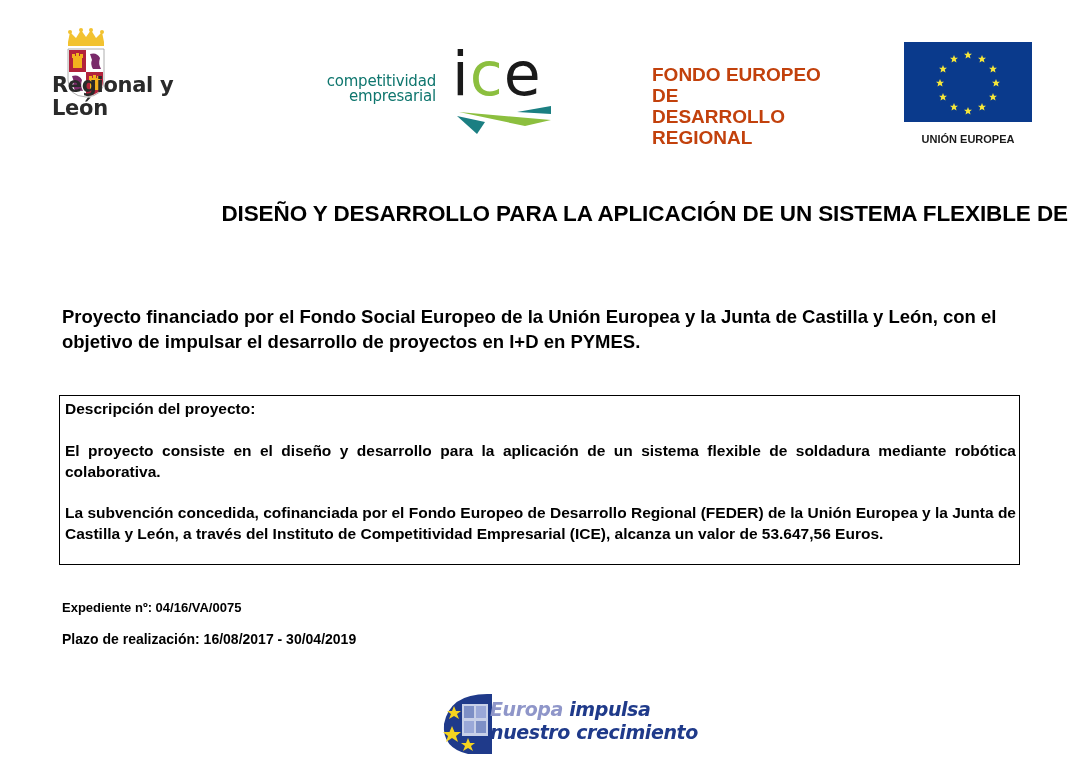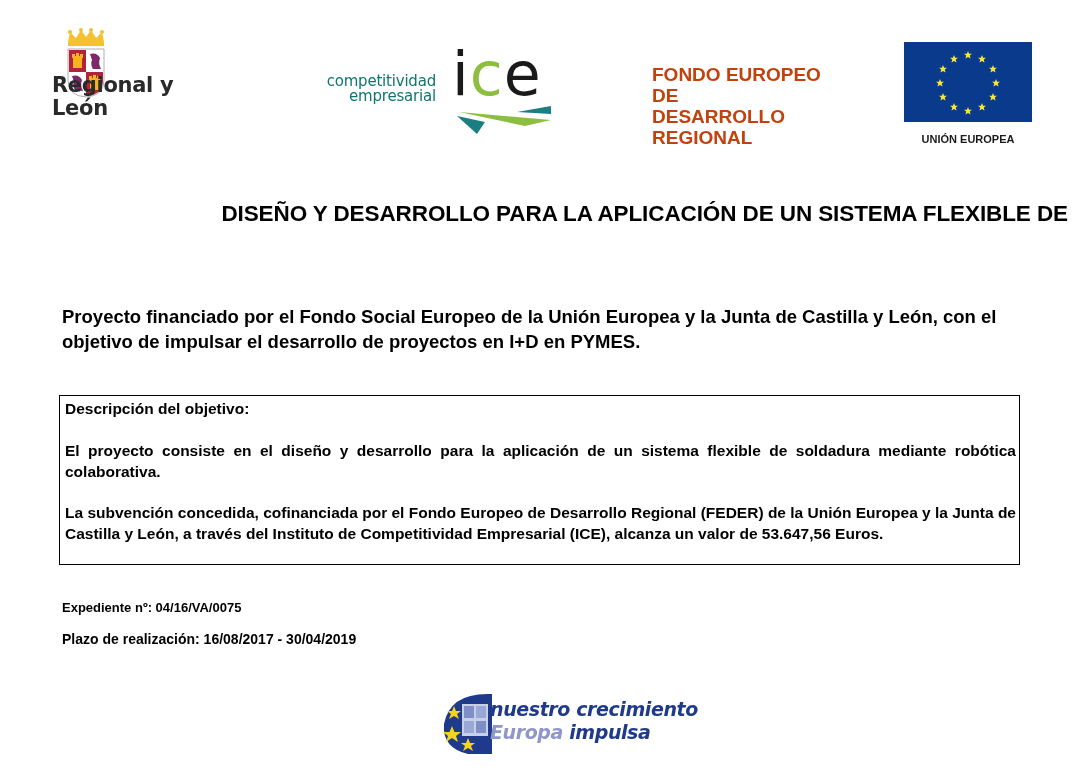--- a/index.html
+++ b/index.html
@@ -158,21 +158,21 @@
 </div>
 <div id="eu-label" class="abs">UNIÓN EUROPEA</div>
 
 <div id="title" class="abs">
   <div>DISEÑO Y DESARROLLO PARA LA APLICACIÓN DE UN SISTEMA FLEXIBLE DE</div>
 </div>
 
 <div id="intro" class="abs">Proyecto financiado por el Fondo Social Europeo de la Unión Europea y la Junta de Castilla y León, con el objetivo de impulsar el desarrollo de proyectos en I+D en PYMES.</div>
 
 <div id="desc-box" class="abs">
-  <span class="head">Descripción del objetivo:</span>
+  <span class="head">Descripción del proyecto:</span>
   <span class="p">El proyecto consiste en el diseño y desarrollo para la aplicación de un sistema flexible de soldadura mediante robótica colaborativa.</span>
   <span class="p">La subvención concedida, cofinanciada por el Fondo Europeo de Desarrollo Regional (FEDER) de la Unión Europea y la Junta de Castilla y León, a través del Instituto de Competitividad Empresarial (ICE), alcanza un valor de 53.647,56 Euros.</span>
 </div>
 
 <div id="expediente" class="abs">
   <span>Expediente nº: </span><span>04/16/VA/0075</span>
 </div>
 <div id="plazo" class="abs">
   <span>Plazo de realización: </span><span>16/08/2017 - 30/04/2019</span>
 </div>
@@ -183,16 +183,16 @@
     <rect x="22" y="14" width="26" height="32" fill="#c8d0e8"></rect>
     <rect x="24" y="16" width="10" height="12" fill="#7d8fc6"></rect>
       <rect x="36" y="16" width="10" height="12" fill="#9aa8d8"></rect>
     <rect x="24" y="31" width="10" height="12" fill="#9aa8d8"></rect>
       <rect x="36" y="31" width="10" height="12" fill="#7d8fc6"></rect>
     <polygon points="14,16 16,21 21,21 17,24 19,29 14,26 9,29 11,24 7,21 12,21" fill="#f5d31f"></polygon>
     <polygon points="12,36 14.5,42 21,42 16,46 18,52 12,48 6,52 8,46 3,42 9.5,42" fill="#f5d31f"></polygon>
     <polygon points="28,48 30,53 35,53 31,56 33,61 28,58 23,61 25,56 21,53 26,53" fill="#f5d31f"></polygon>
   </svg>
   <div id="europa-text">
+    <div><span class="light">Europa</span><span> impulsa</span></div>
     <div>nuestro crecimiento</div>
-    <div><span class="light">Europa</span><span> impulsa</span></div>
   </div>
 </div>
 
 </body></html>

